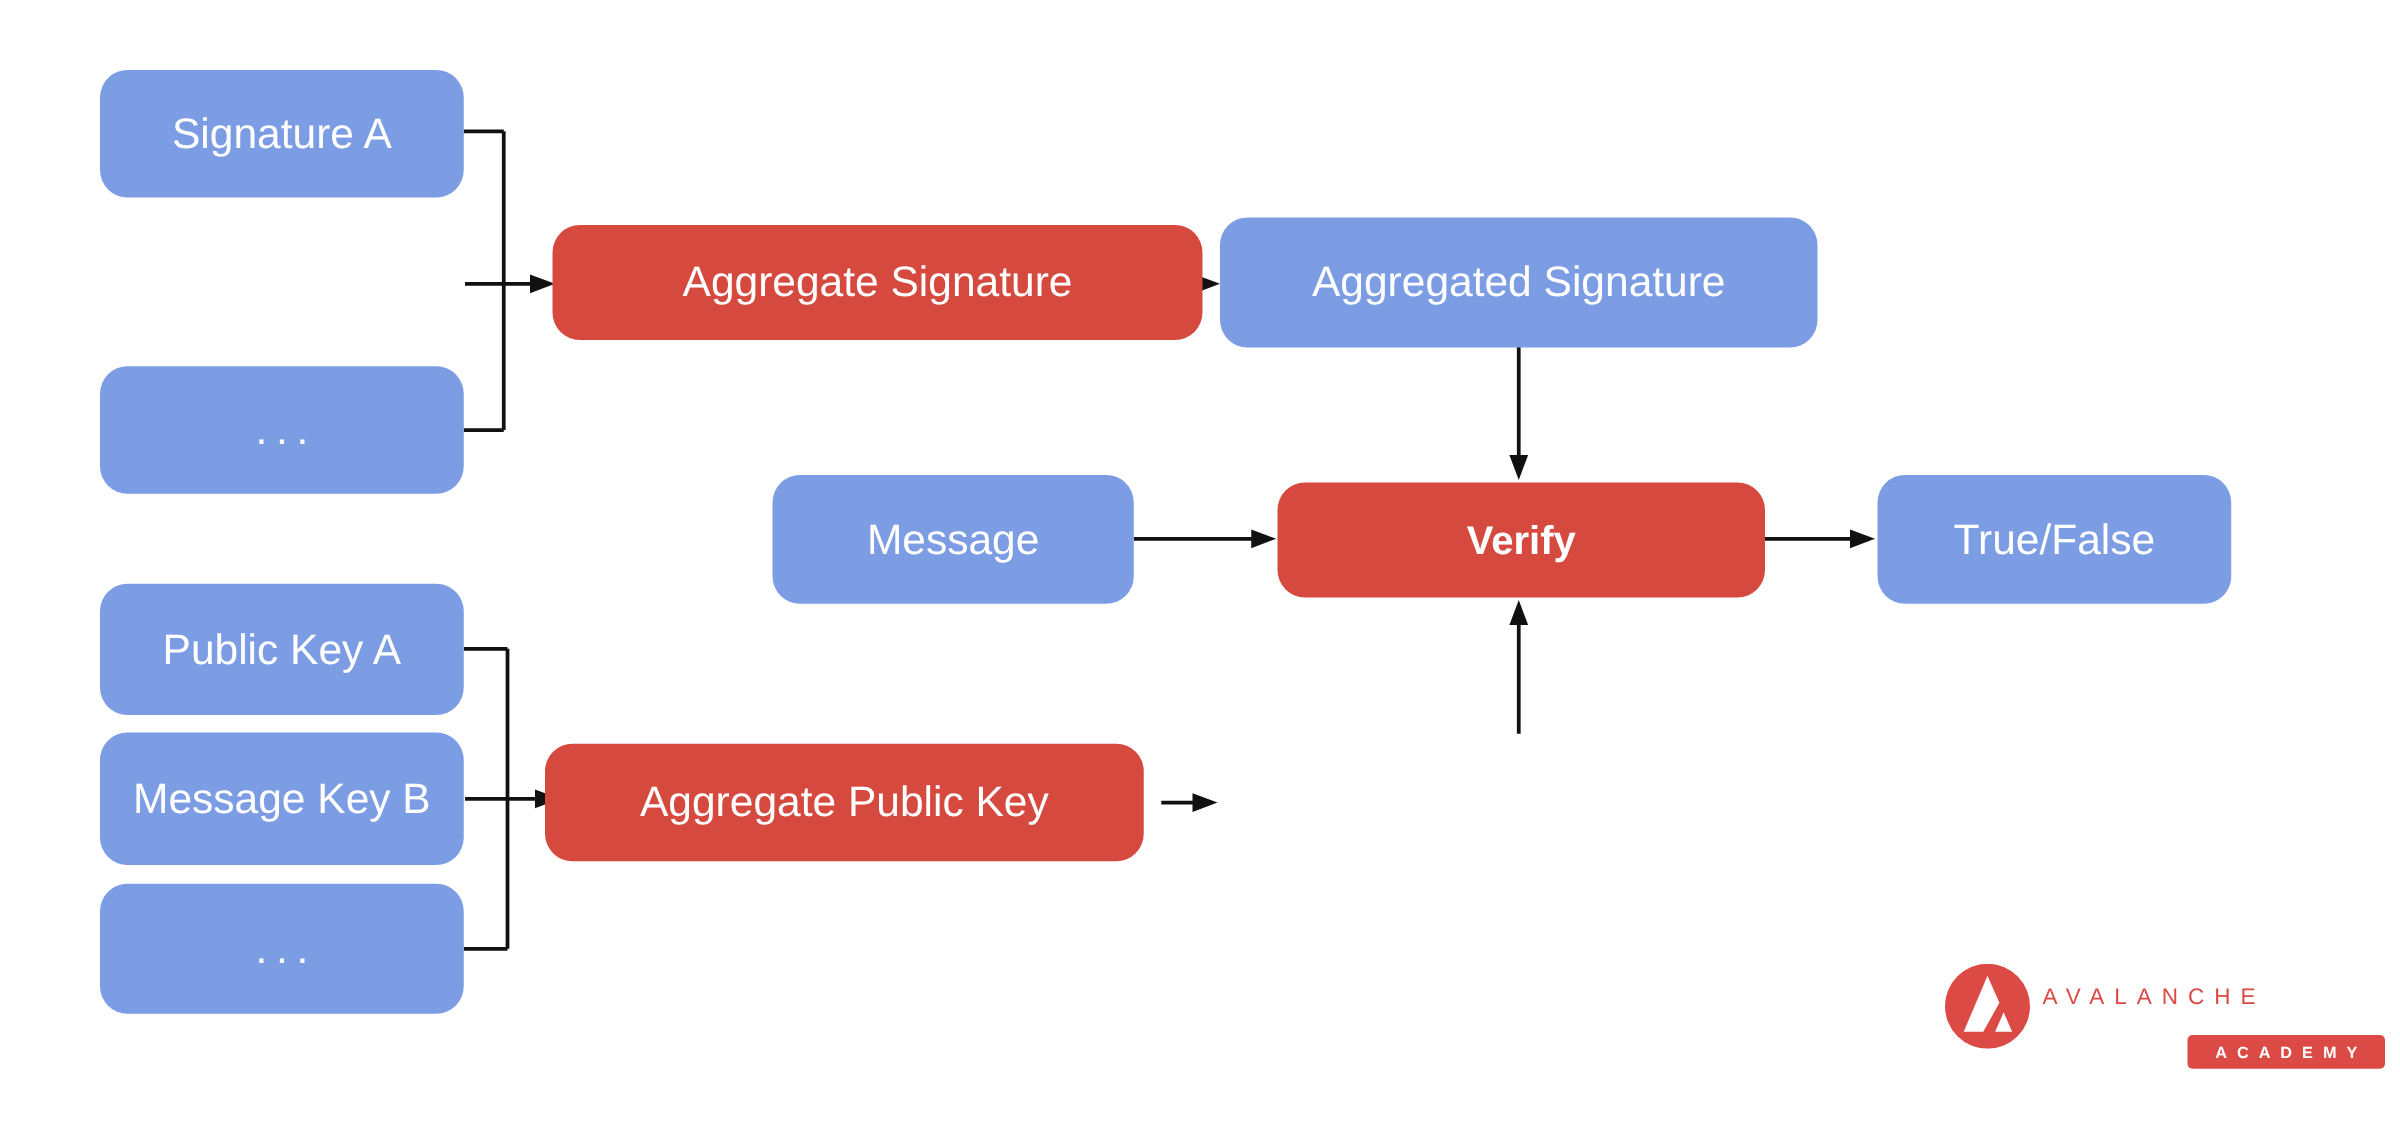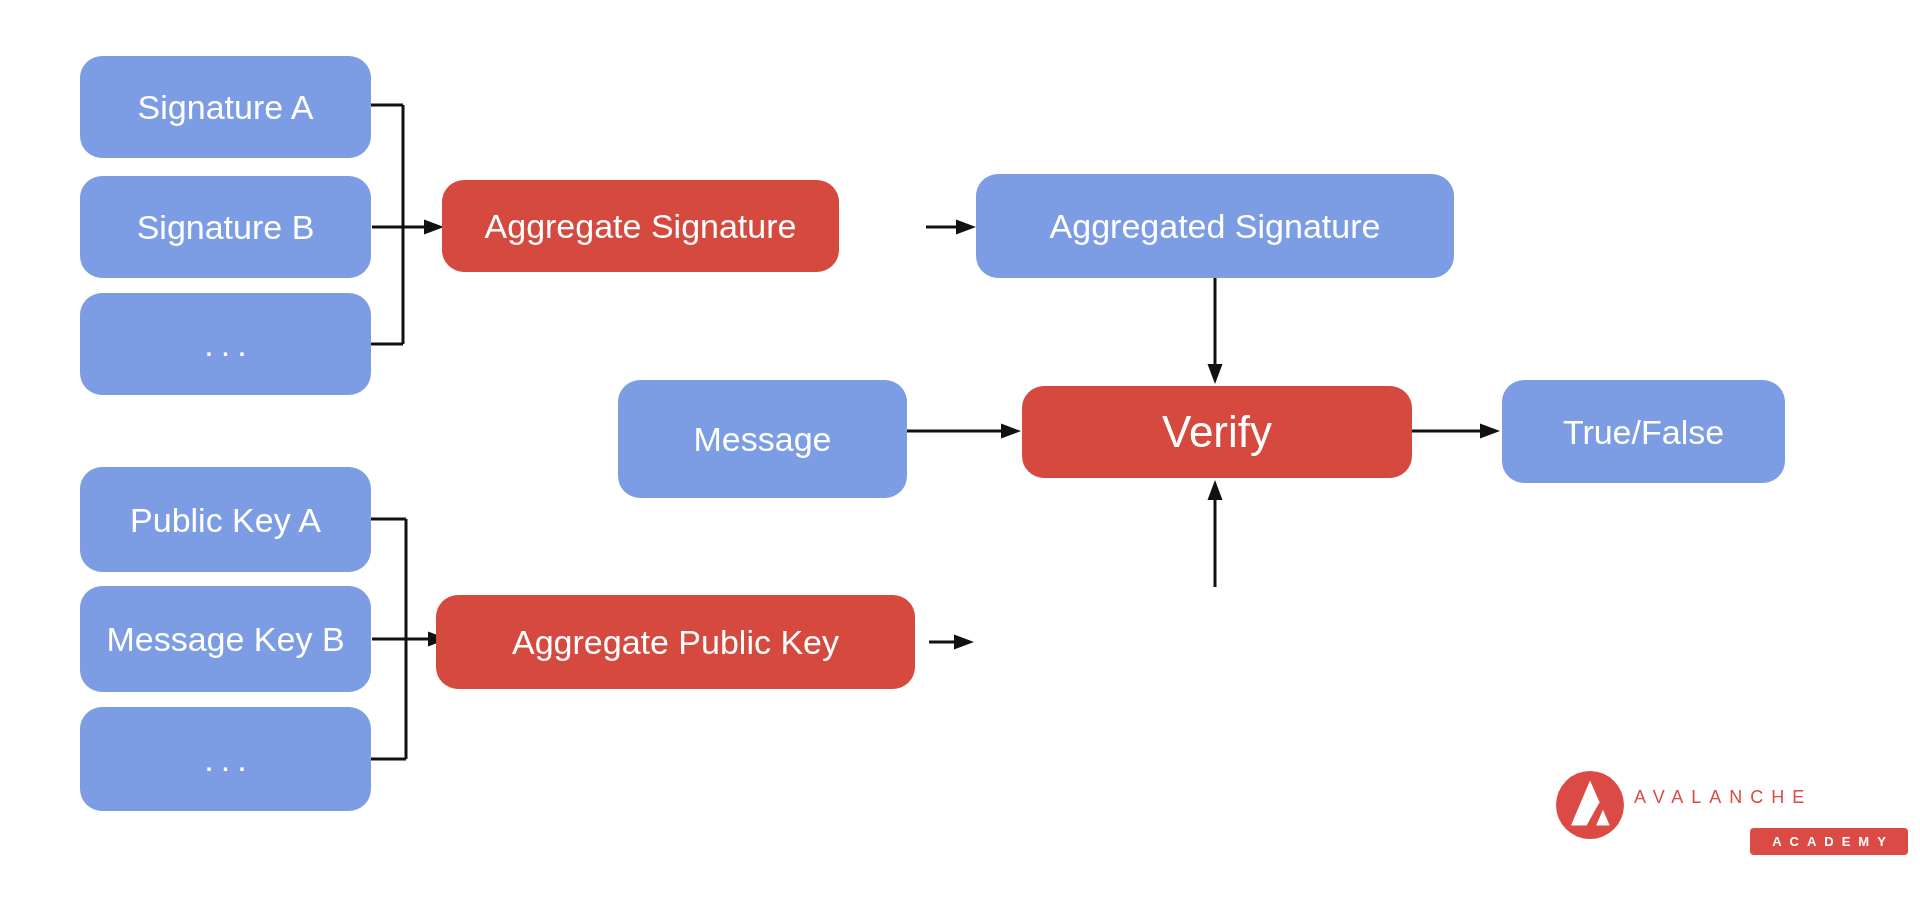--- a/index.html
+++ b/index.html
@@ -42,21 +42,21 @@
     justify-content: center;
     border-radius: 22px;
     color: var(--node-text, #fff);
     font-size: 34px;
     line-height: 1;
     text-align: left;
     white-space: nowrap;
   }
   .node.blue { background: var(--node-blue, #7C9DE4); }
   .node.red  { background: var(--node-red,  #D5493F); }
-  .node.bold { font-weight: normal; font-size: 44px; }
+  .node.bold { font-weight: bold; font-size: 32px; }
   .node .dots { letter-spacing: 7px; text-indent: 7px; }
 
   .logo { position: absolute; left: 1556px; top: 770px; width: 334px; height: 92px; }
   .logo-mark { position: absolute; left: 0; top: 1px; width: 68px; height: 68px; }
   .logo-mark circle { fill: var(--brand-red, #DB4A45); }
   .logo-mark polygon { fill: #FFFFFF; }
   .logo-word {
     position: absolute;
     left: 78px; top: 17px;
     font-size: 18px;
@@ -115,35 +115,32 @@
     <path d="M1215 277 V366"></path>
     <polygon points="1215,384 1207.5,364 1222.5,364"></polygon>
 
     <path d="M1215 587 V498"></path>
     <polygon points="1215,480 1207.5,500 1222.5,500"></polygon>
   </svg>
 
   <div class="node blue" style="left:80px;top:56px;width:291px;height:102px">
     <span>Signature A</span>
   </div>
-  <div class="node blue" style="left:80px;top:176px;width:291px;height:102px">
-    <span>Signature B</span>
-  </div>
   <div class="node blue" style="left:80px;top:293px;width:291px;height:102px">
     <span class="dots">...</span>
   </div>
 
-  <div class="node red" style="left:442px;top:180px;width:397px;height:92px">
+  <div class="node red" style="left:442px;top:180px;width:520px;height:92px">
     <span>Aggregate Signature</span>
   </div>
   <div class="node blue" style="left:976px;top:174px;width:478px;height:104px">
     <span>Aggregated Signature</span>
   </div>
 
-  <div class="node blue" style="left:618px;top:380px;width:289px;height:118px">
+  <div class="node blue" style="left:618px;top:380px;width:289px;height:103px">
     <span>Message</span>
   </div>
   <div class="node red bold" style="left:1022px;top:386px;width:390px;height:92px">
     <span>Verify</span>
   </div>
   <div class="node blue" style="left:80px;top:467px;width:291px;height:105px">
     <span>Public Key A</span>
   </div>
 
   <div class="node blue" style="left:1502px;top:380px;width:283px;height:103px">

